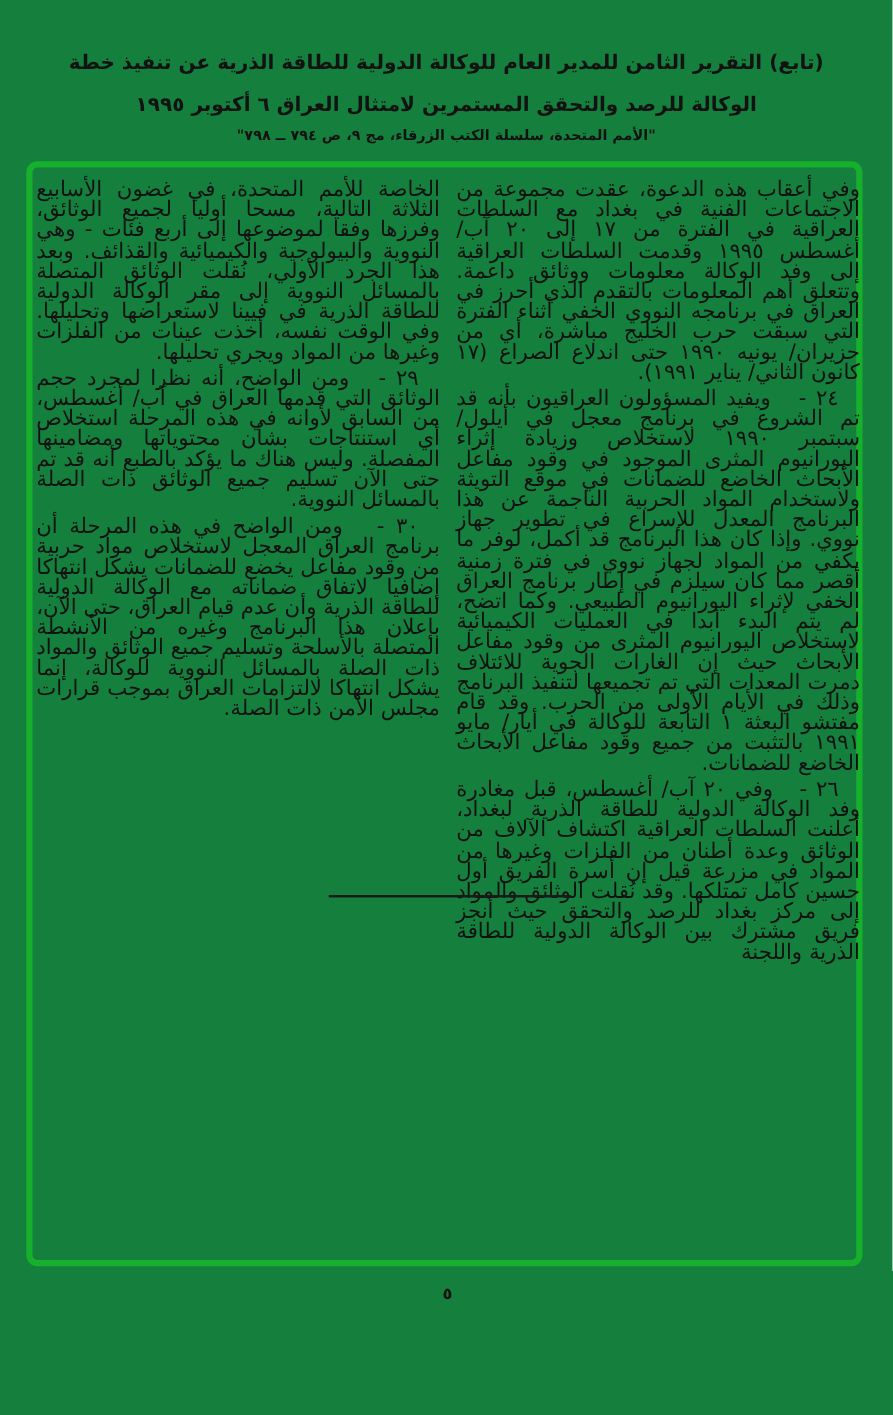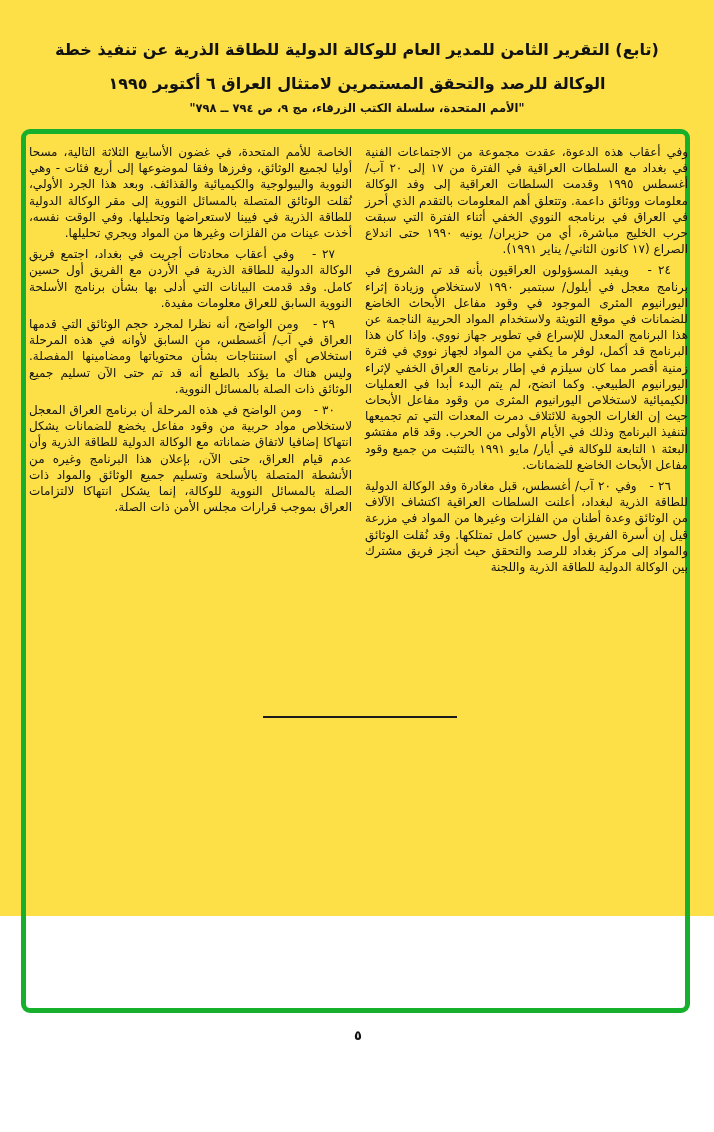--- a/index.html
+++ b/index.html
@@ -9,22 +9,22 @@
     width: 714px;
     height: 1132px;
     position: relative;
     overflow: hidden;
     font-family: "DejaVu Sans", sans-serif;
     color: #121212;
   }
   .page {
     position: absolute;
     left: 0; top: 0;
-    width: 714px; height: 916px;
-    background: #fde047;
+    width: 714px; height: 1132px;
+    background: #15803d;
   }
   .hdr {
     position: absolute;
     left: 0;
     width: 714px;
     text-align: center;
     direction: rtl;
     font-weight: bold;
     white-space: nowrap;
   }
@@ -49,21 +49,21 @@
     left: 28px;
     top: 144px;
     width: 660px;
     direction: rtl;
     display: flex;
     gap: 13px;
     align-items: flex-start;
   }
   .col {
     width: 323px;
-    font-size: 12px;
+    font-size: 17px;
     line-height: 16.2px;
     text-align: justify;
     direction: rtl;
   }
   .para { margin: 0; }
   .para.numbered {
     text-indent: 17px;
     margin-top: 5px;
   }
 
@@ -99,21 +99,20 @@
   <div class="green-box" style="border-color: rgb(23, 176, 44);"></div>
 
   <div class="cols">
     <div class="col">
         <p class="para">وفي أعقاب هذه الدعوة، عقدت مجموعة من الاجتماعات الفنية في بغداد مع السلطات العراقية في الفترة من ١٧ إلى ٢٠ آب/ أغسطس ١٩٩٥ وقدمت السلطات العراقية إلى وفد الوكالة معلومات ووثائق داعمة. وتتعلق أهم المعلومات بالتقدم الذي أحرز في العراق في برنامجه النووي الخفي أثناء الفترة التي سبقت حرب الخليج مباشرة، أي من حزيران/ يونيه ١٩٩٠ حتى اندلاع الصراع (١٧ كانون الثاني/ يناير ١٩٩١).</p>
         <p class="para numbered">٢٤ -&nbsp;&nbsp; ويفيد المسؤولون العراقيون بأنه قد تم الشروع في برنامج معجل في أيلول/ سبتمبر ١٩٩٠ لاستخلاص وزيادة إثراء اليورانيوم المثرى الموجود في وقود مفاعل الأبحاث الخاضع للضمانات في موقع التويثة ولاستخدام المواد الحربية الناجمة عن هذا البرنامج المعدل للإسراع في تطوير جهاز نووي. وإذا كان هذا البرنامج قد أكمل، لوفر ما يكفي من المواد لجهاز نووي في فترة زمنية أقصر مما كان سيلزم في إطار برنامج العراق الخفي لإثراء اليورانيوم الطبيعي. وكما اتضح، لم يتم البدء أبدا في العمليات الكيميائية لاستخلاص اليورانيوم المثرى من وقود مفاعل الأبحاث حيث إن الغارات الجوية للائتلاف دمرت المعدات التي تم تجميعها لتنفيذ البرنامج وذلك في الأيام الأولى من الحرب. وقد قام مفتشو البعثة ١ التابعة للوكالة في أيار/ مايو ١٩٩١ بالتثبت من جميع وقود مفاعل الأبحاث الخاضع للضمانات.</p>
         <p class="para numbered">٢٦ -&nbsp;&nbsp; وفي ٢٠ آب/ أغسطس، قبل مغادرة وفد الوكالة الدولية للطاقة الذرية لبغداد، أعلنت السلطات العراقية اكتشاف الآلاف من الوثائق وعدة أطنان من الفلزات وغيرها من المواد في مزرعة قيل إن أسرة الفريق أول حسين كامل تمتلكها. وقد نُقلت الوثائق والمواد إلى مركز بغداد للرصد والتحقق حيث أنجز فريق مشترك بين الوكالة الدولية للطاقة الذرية واللجنة</p>
       </div>
     <div class="col">
         <p class="para">الخاصة للأمم المتحدة، في غضون الأسابيع الثلاثة التالية، مسحا أوليا لجميع الوثائق، وفرزها وفقا لموضوعها إلى أربع فئات - وهي النووية والبيولوجية والكيميائية والقذائف. وبعد هذا الجرد الأولي، نُقلت الوثائق المتصلة بالمسائل النووية إلى مقر الوكالة الدولية للطاقة الذرية في فيينا لاستعراضها وتحليلها. وفي الوقت نفسه، أخذت عينات من الفلزات وغيرها من المواد ويجري تحليلها.</p>
-        <p class="para numbered">٢٧ -&nbsp;&nbsp; وفي أعقاب محادثات أجريت في بغداد، اجتمع فريق الوكالة الدولية للطاقة الذرية في الأردن مع الفريق أول حسين كامل. وقد قدمت البيانات التي أدلى بها بشأن برنامج الأسلحة النووية السابق للعراق معلومات مفيدة.</p>
         <p class="para numbered">٢٩ -&nbsp;&nbsp; ومن الواضح، أنه نظرا لمجرد حجم الوثائق التي قدمها العراق في آب/ أغسطس، من السابق لأوانه في هذه المرحلة استخلاص أي استنتاجات بشأن محتوياتها ومضامينها المفصلة. وليس هناك ما يؤكد بالطبع أنه قد تم حتى الآن تسليم جميع الوثائق ذات الصلة بالمسائل النووية.</p>
         <p class="para numbered">٣٠ -&nbsp;&nbsp; ومن الواضح في هذه المرحلة أن برنامج العراق المعجل لاستخلاص مواد حربية من وقود مفاعل يخضع للضمانات يشكل انتهاكا إضافيا لاتفاق ضماناته مع الوكالة الدولية للطاقة الذرية وأن عدم قيام العراق، حتى الآن، بإعلان هذا البرنامج وغيره من الأنشطة المتصلة بالأسلحة وتسليم جميع الوثائق والمواد ذات الصلة بالمسائل النووية للوكالة، إنما يشكل انتهاكا لالتزامات العراق بموجب قرارات مجلس الأمن ذات الصلة.</p>
       </div>
   </div>
 
   <div class="footnote-rule"></div>
 
   <div class="page-num">٥</div>
 
 </div>

